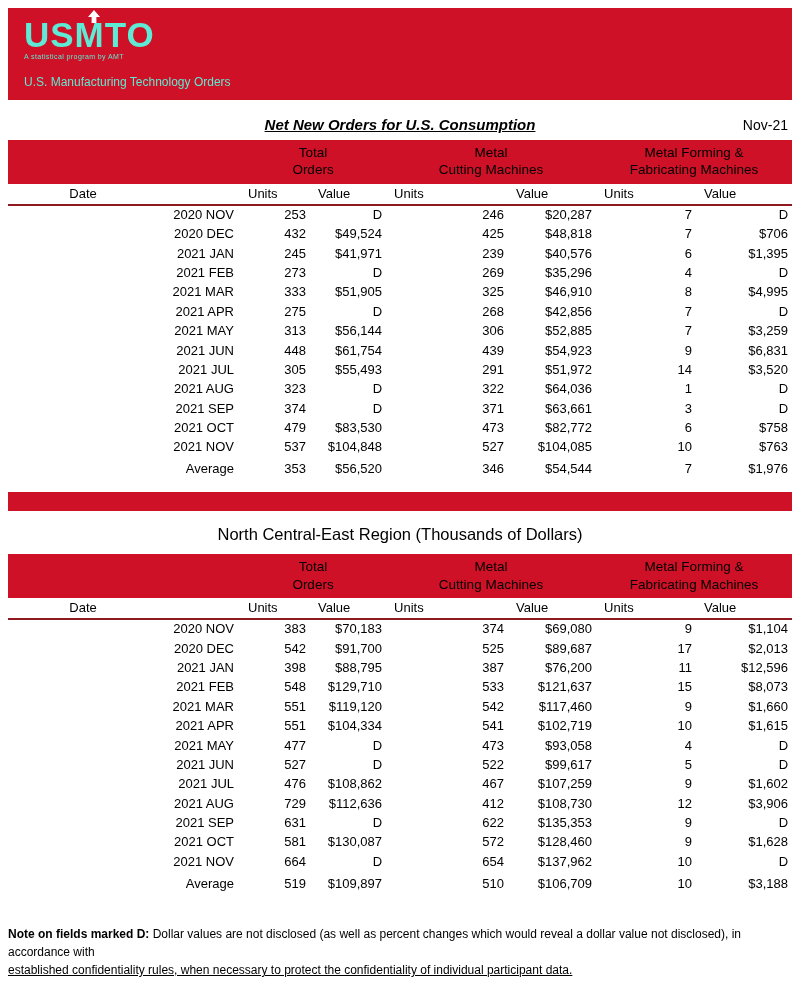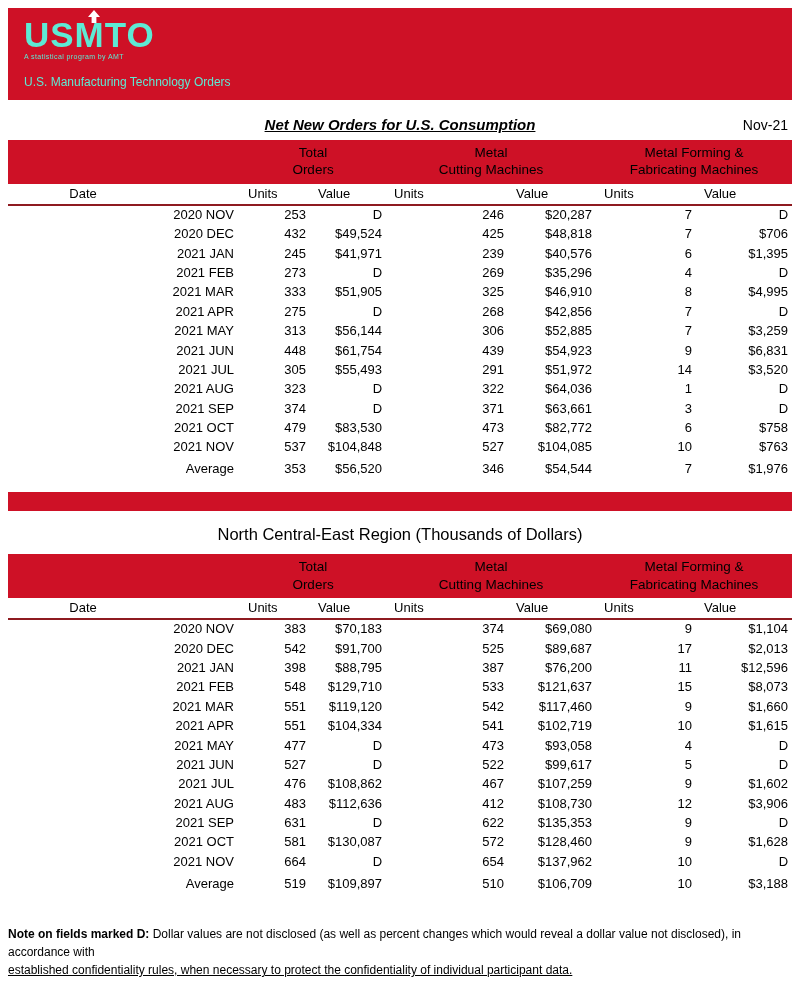--- a/index.html
+++ b/index.html
@@ -370,21 +370,21 @@
           <td class="date-c">2021 JUL</td>
           <td class="num-c">476</td>
           <td class="num-c">$108,862</td>
           <td class="num-c">467</td>
           <td class="num-c">$107,259</td>
           <td class="num-c">9</td>
           <td class="num-c">$1,602</td>
         </tr>
         <tr>
           <td class="date-c">2021 AUG</td>
-          <td class="num-c">483</td>
+          <td class="num-c">729</td>
           <td class="num-c">$112,636</td>
           <td class="num-c">412</td>
           <td class="num-c">$108,730</td>
           <td class="num-c">12</td>
           <td class="num-c">$3,906</td>
         </tr>
         <tr>
           <td class="date-c">2021 SEP</td>
           <td class="num-c">631</td>
           <td class="num-c">D</td>

